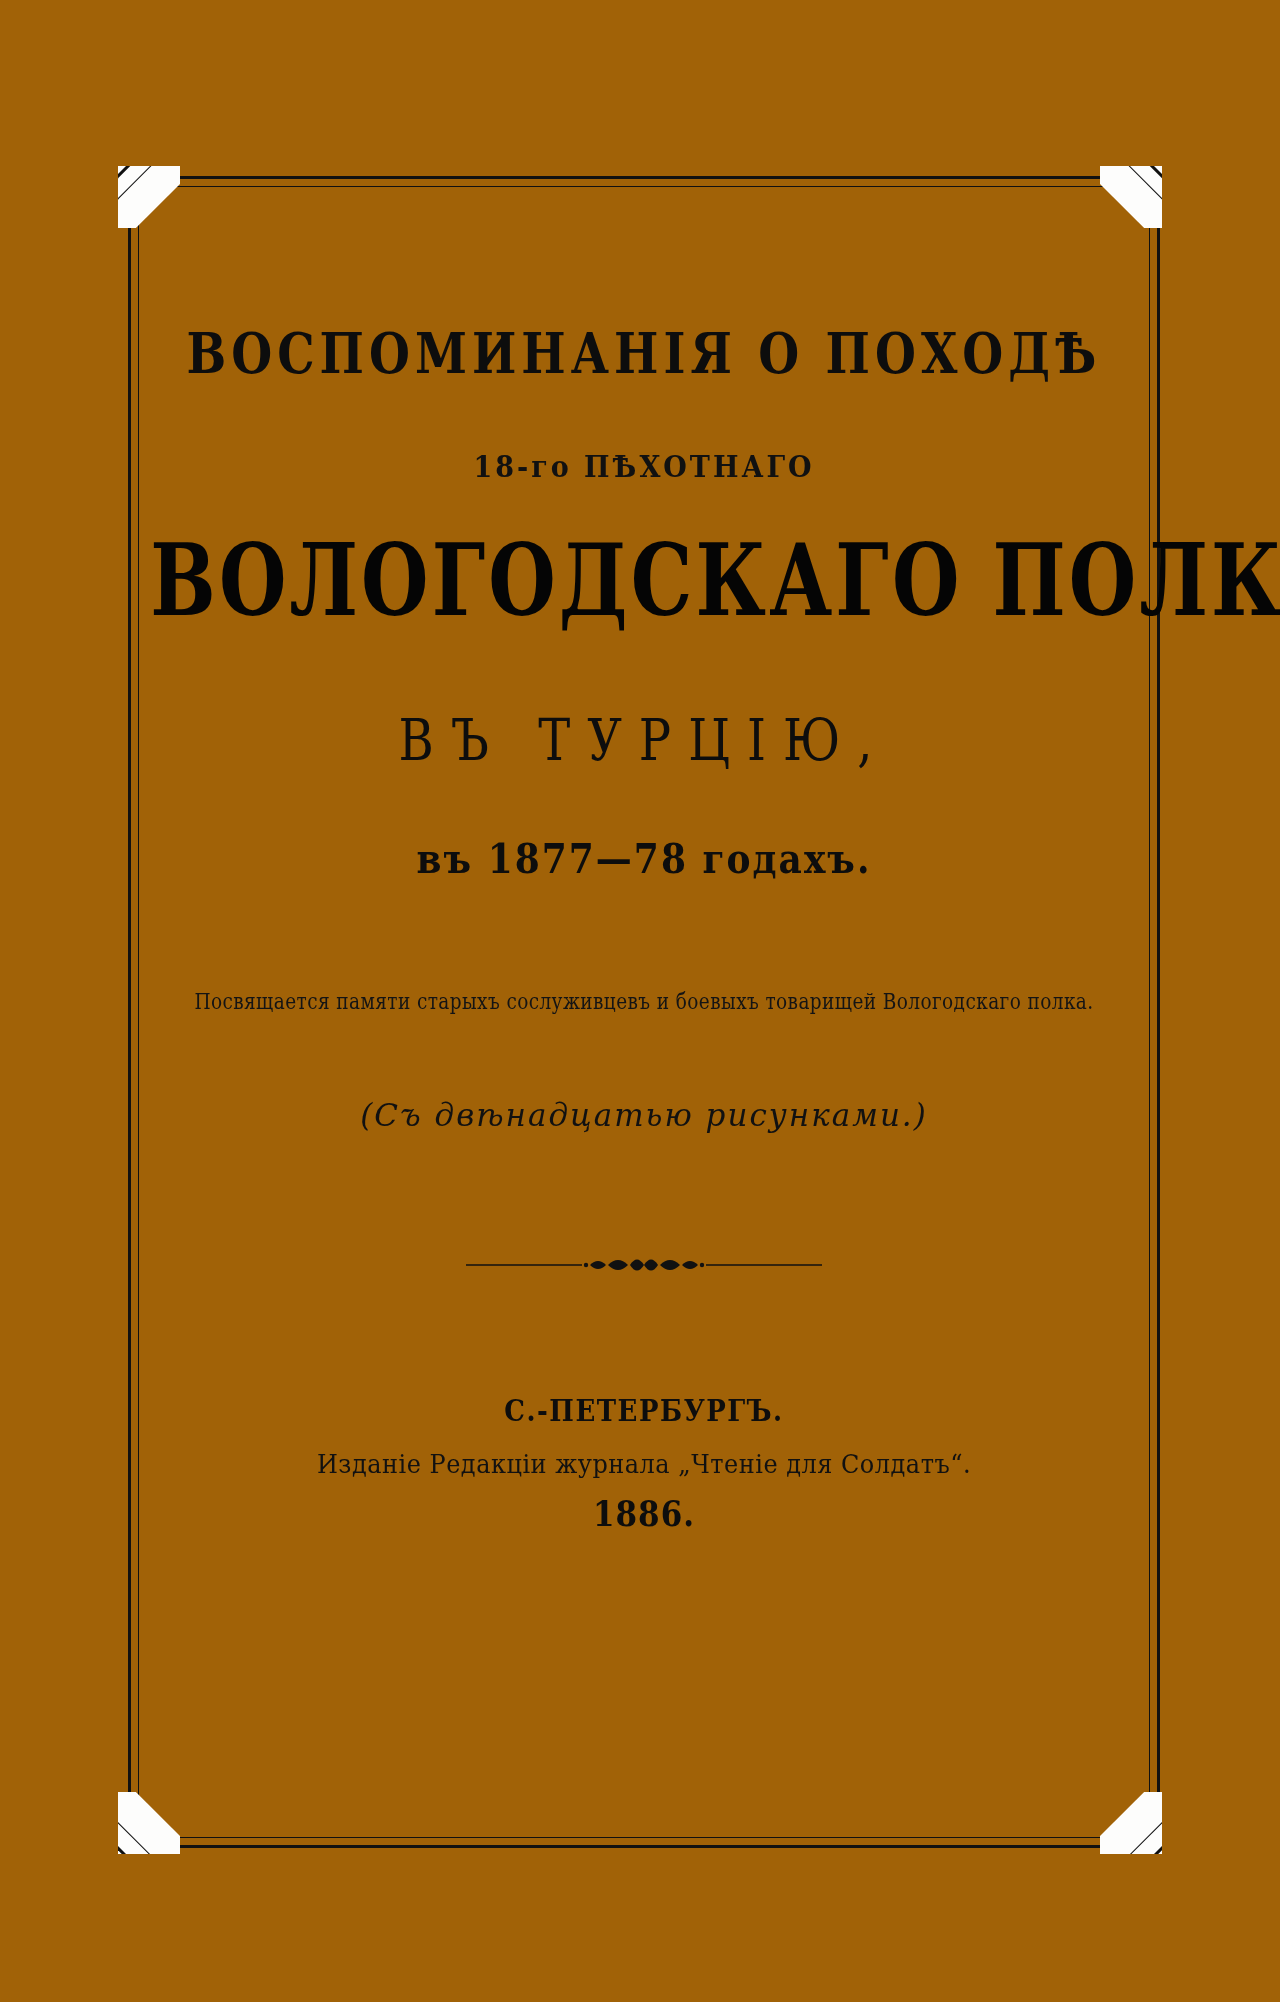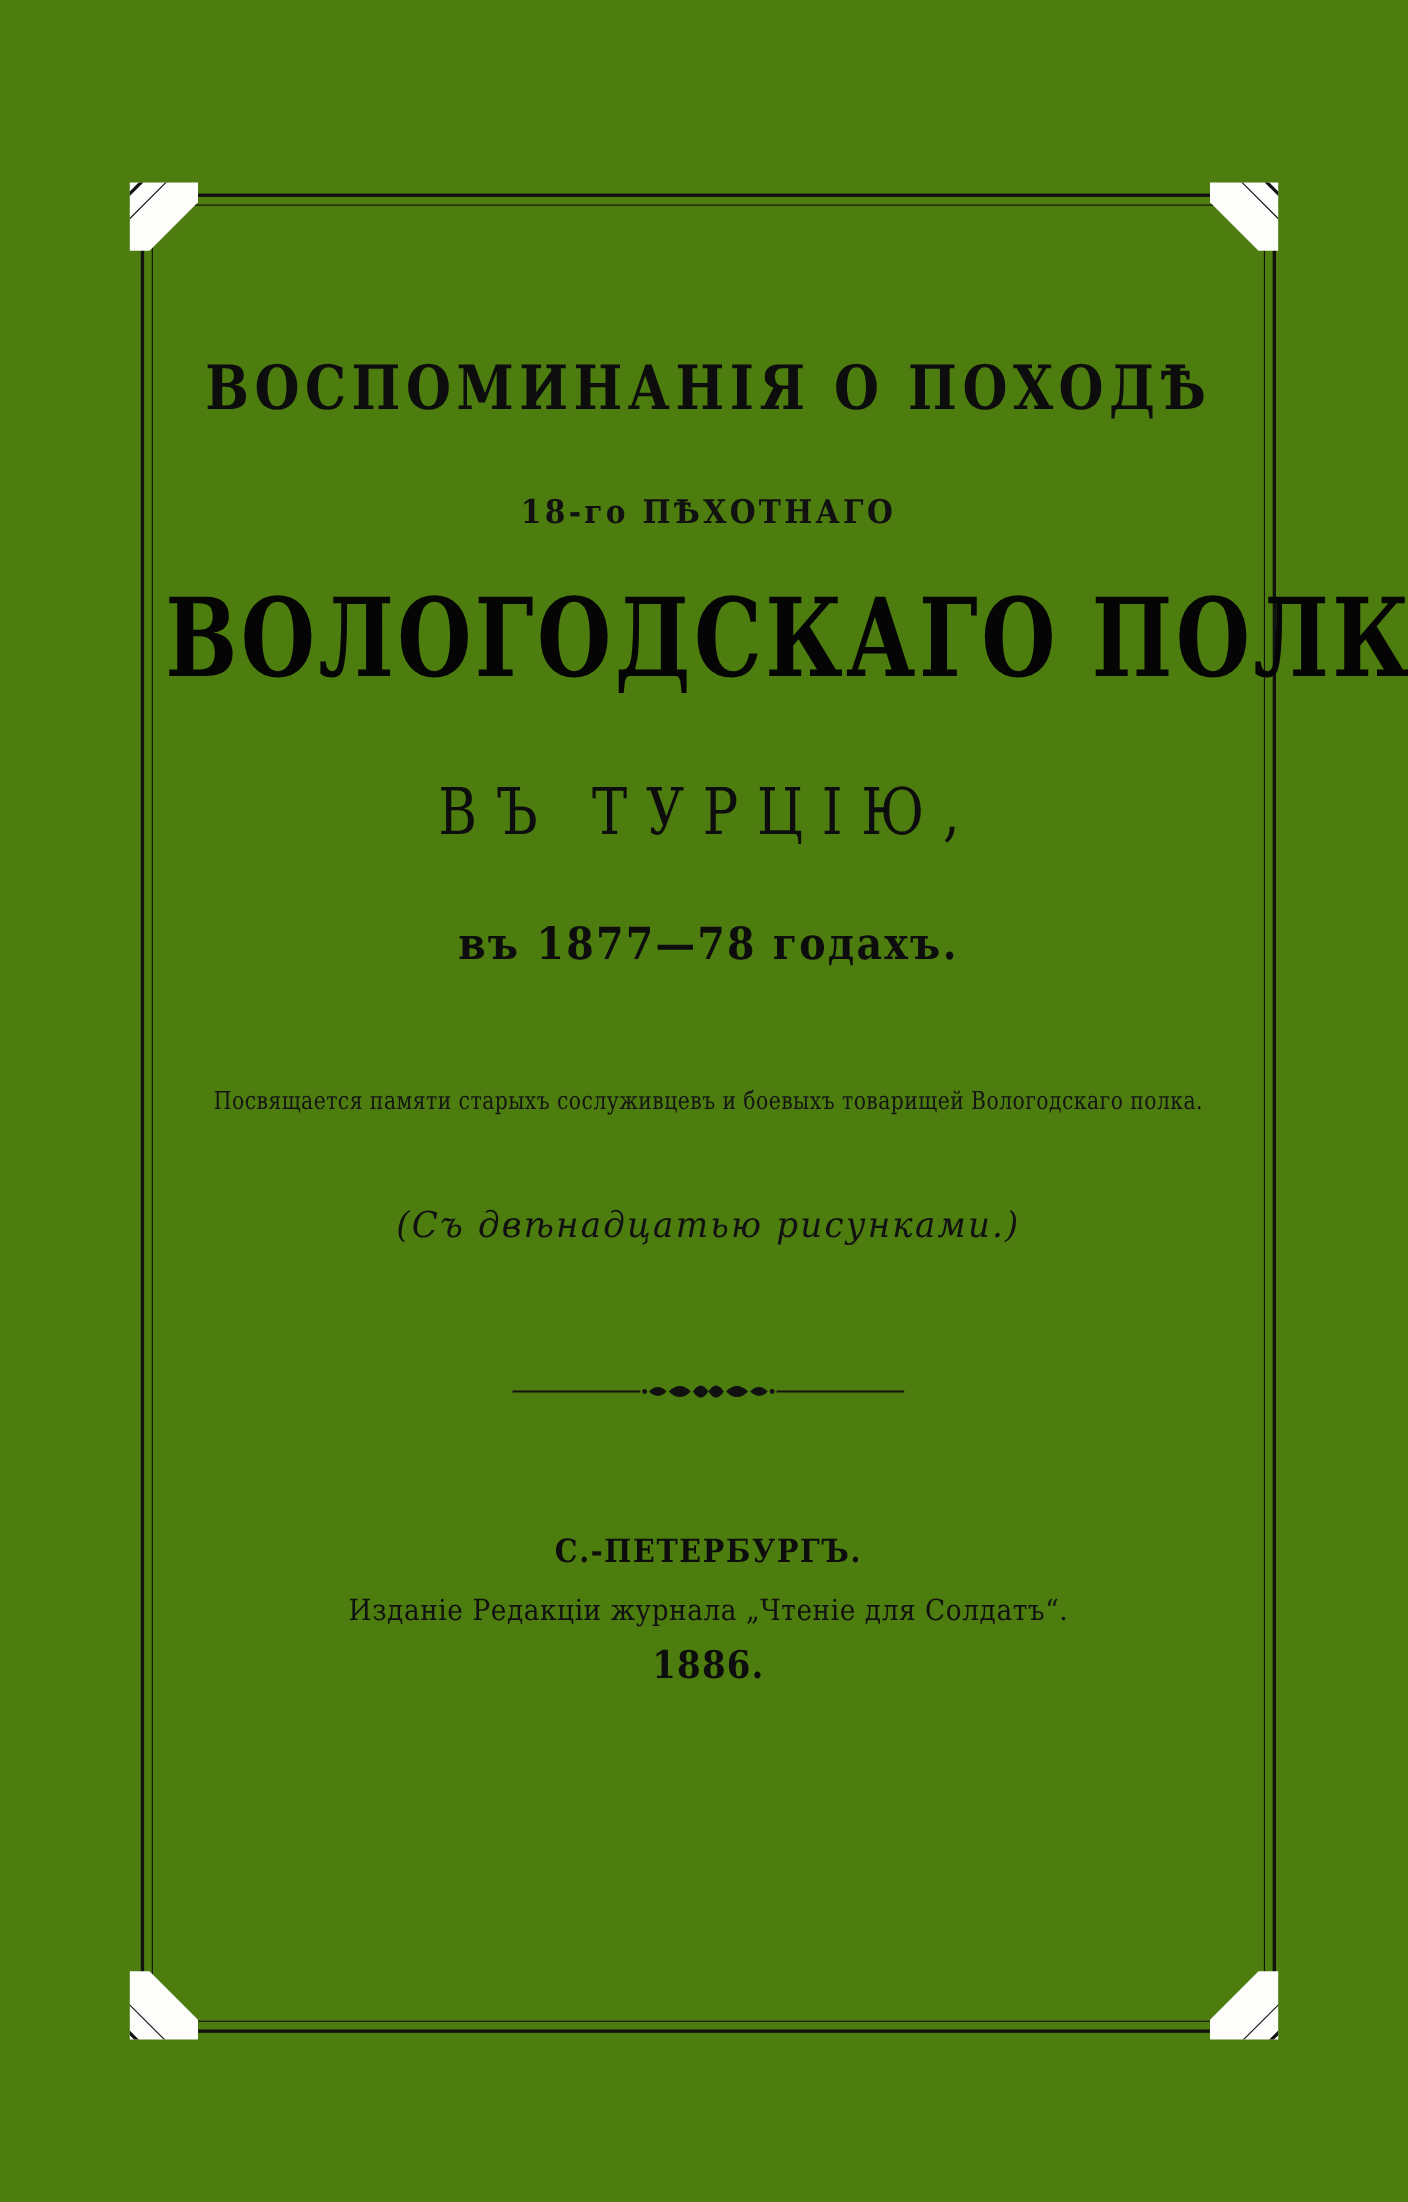--- a/index.html
+++ b/index.html
@@ -15,21 +15,21 @@
     color: #111111;
     overflow: hidden;
   }
 
   
   .page {
     position: absolute;
     left: 0; top: 0;
     width: 1280px;
     height: 2002px;
-    background: #4d7c0f;
+    background: #a16207;
   }
 
   .frame-outer {
     position: absolute;
     left: 128px;
     top: 176px;
     width: 1032px;
     height: 1672px;
     border: 3px solid #111;
     box-sizing: border-box;

